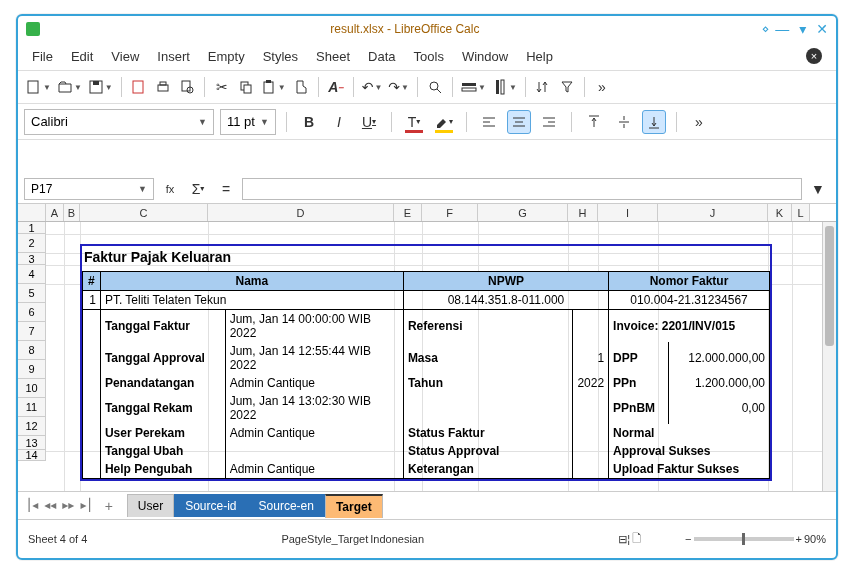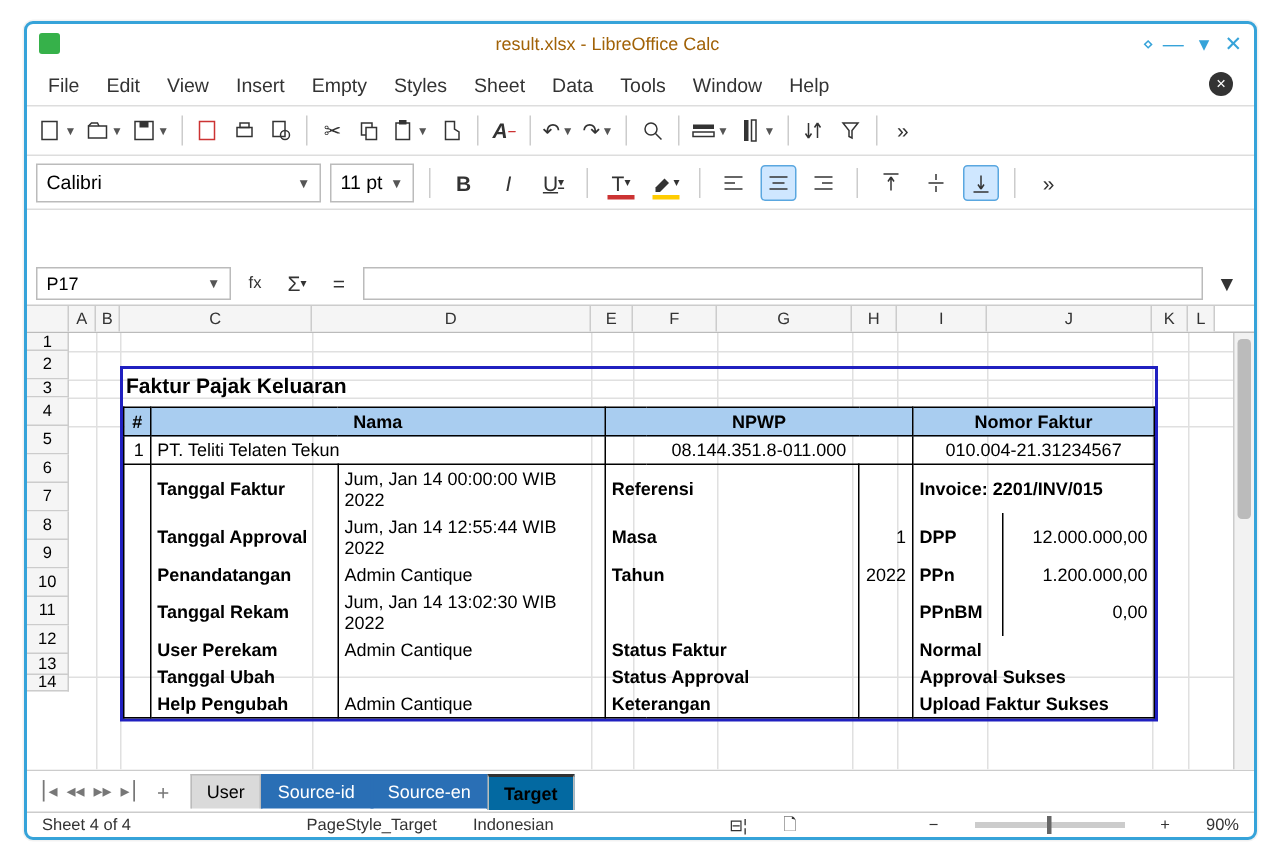--- a/index.html
+++ b/index.html
@@ -51,22 +51,22 @@
 .inv-table td.bold { font-weight: bold; margin-left: 25px; }
 .inv-table tr.mainrow td { border-left: 1px solid #000; border-right: 1px solid #000; border-top: none; border-bottom: none; }
 .inv-table tr.mainrow:last-child td { border-bottom: 1px solid #000; }
 .vscroll { position: absolute; right: 0; top: 18px; bottom: 0; width: 14px; background: #f2f2f2; border-left: 1px solid #ccc; }
 .vscroll .thumb { position: absolute; left: 2px; right: 2px; top: 4px; height: 120px; background: #bbb; border-radius: 3px; }
 .tabbar { height: 28px; display: flex; align-items: center; border-top: 1px solid #ccc; font-size: 12px; }
 .tabnav { display: flex; gap: 6px; padding: 0 8px; color: #777; font-size: 12px; }
 .tab { padding: 4px 10px; border: 1px solid #bbb; border-bottom: none; background: #eee; }
 .tab.blue { background: #2a6fb5; color: #fff; border-color: #2a6fb5; }
 .tab.grey { background: #dadada; }
-.tab.active { background: #0369a1; font-weight: bold; border-top: 2px solid #333; }
-.statusbar { height: 17px; display: flex; align-items: center; font-size: 11px; color: #333; padding: 0 10px; gap: 24px; border-top: 1px solid #ccc; }
+.tab.active { background: #fdba74; font-weight: bold; border-top: 2px solid #333; }
+.statusbar { height: 39px; display: flex; align-items: center; font-size: 11px; color: #333; padding: 0 10px; gap: 2px; border-top: 1px solid #ccc; }
 .statusbar .sp { flex: 1; }
 .slider { width: 100px; height: 4px; background: #ccc; position: relative; }
 .slider .knob { position: absolute; left: 48%; top: -4px; width: 3px; height: 12px; background: #666; }
 svg { display: block; }
 </style>
 </head>
 <body>
 
 <div class="winframe">
   <div class="titlebar">

